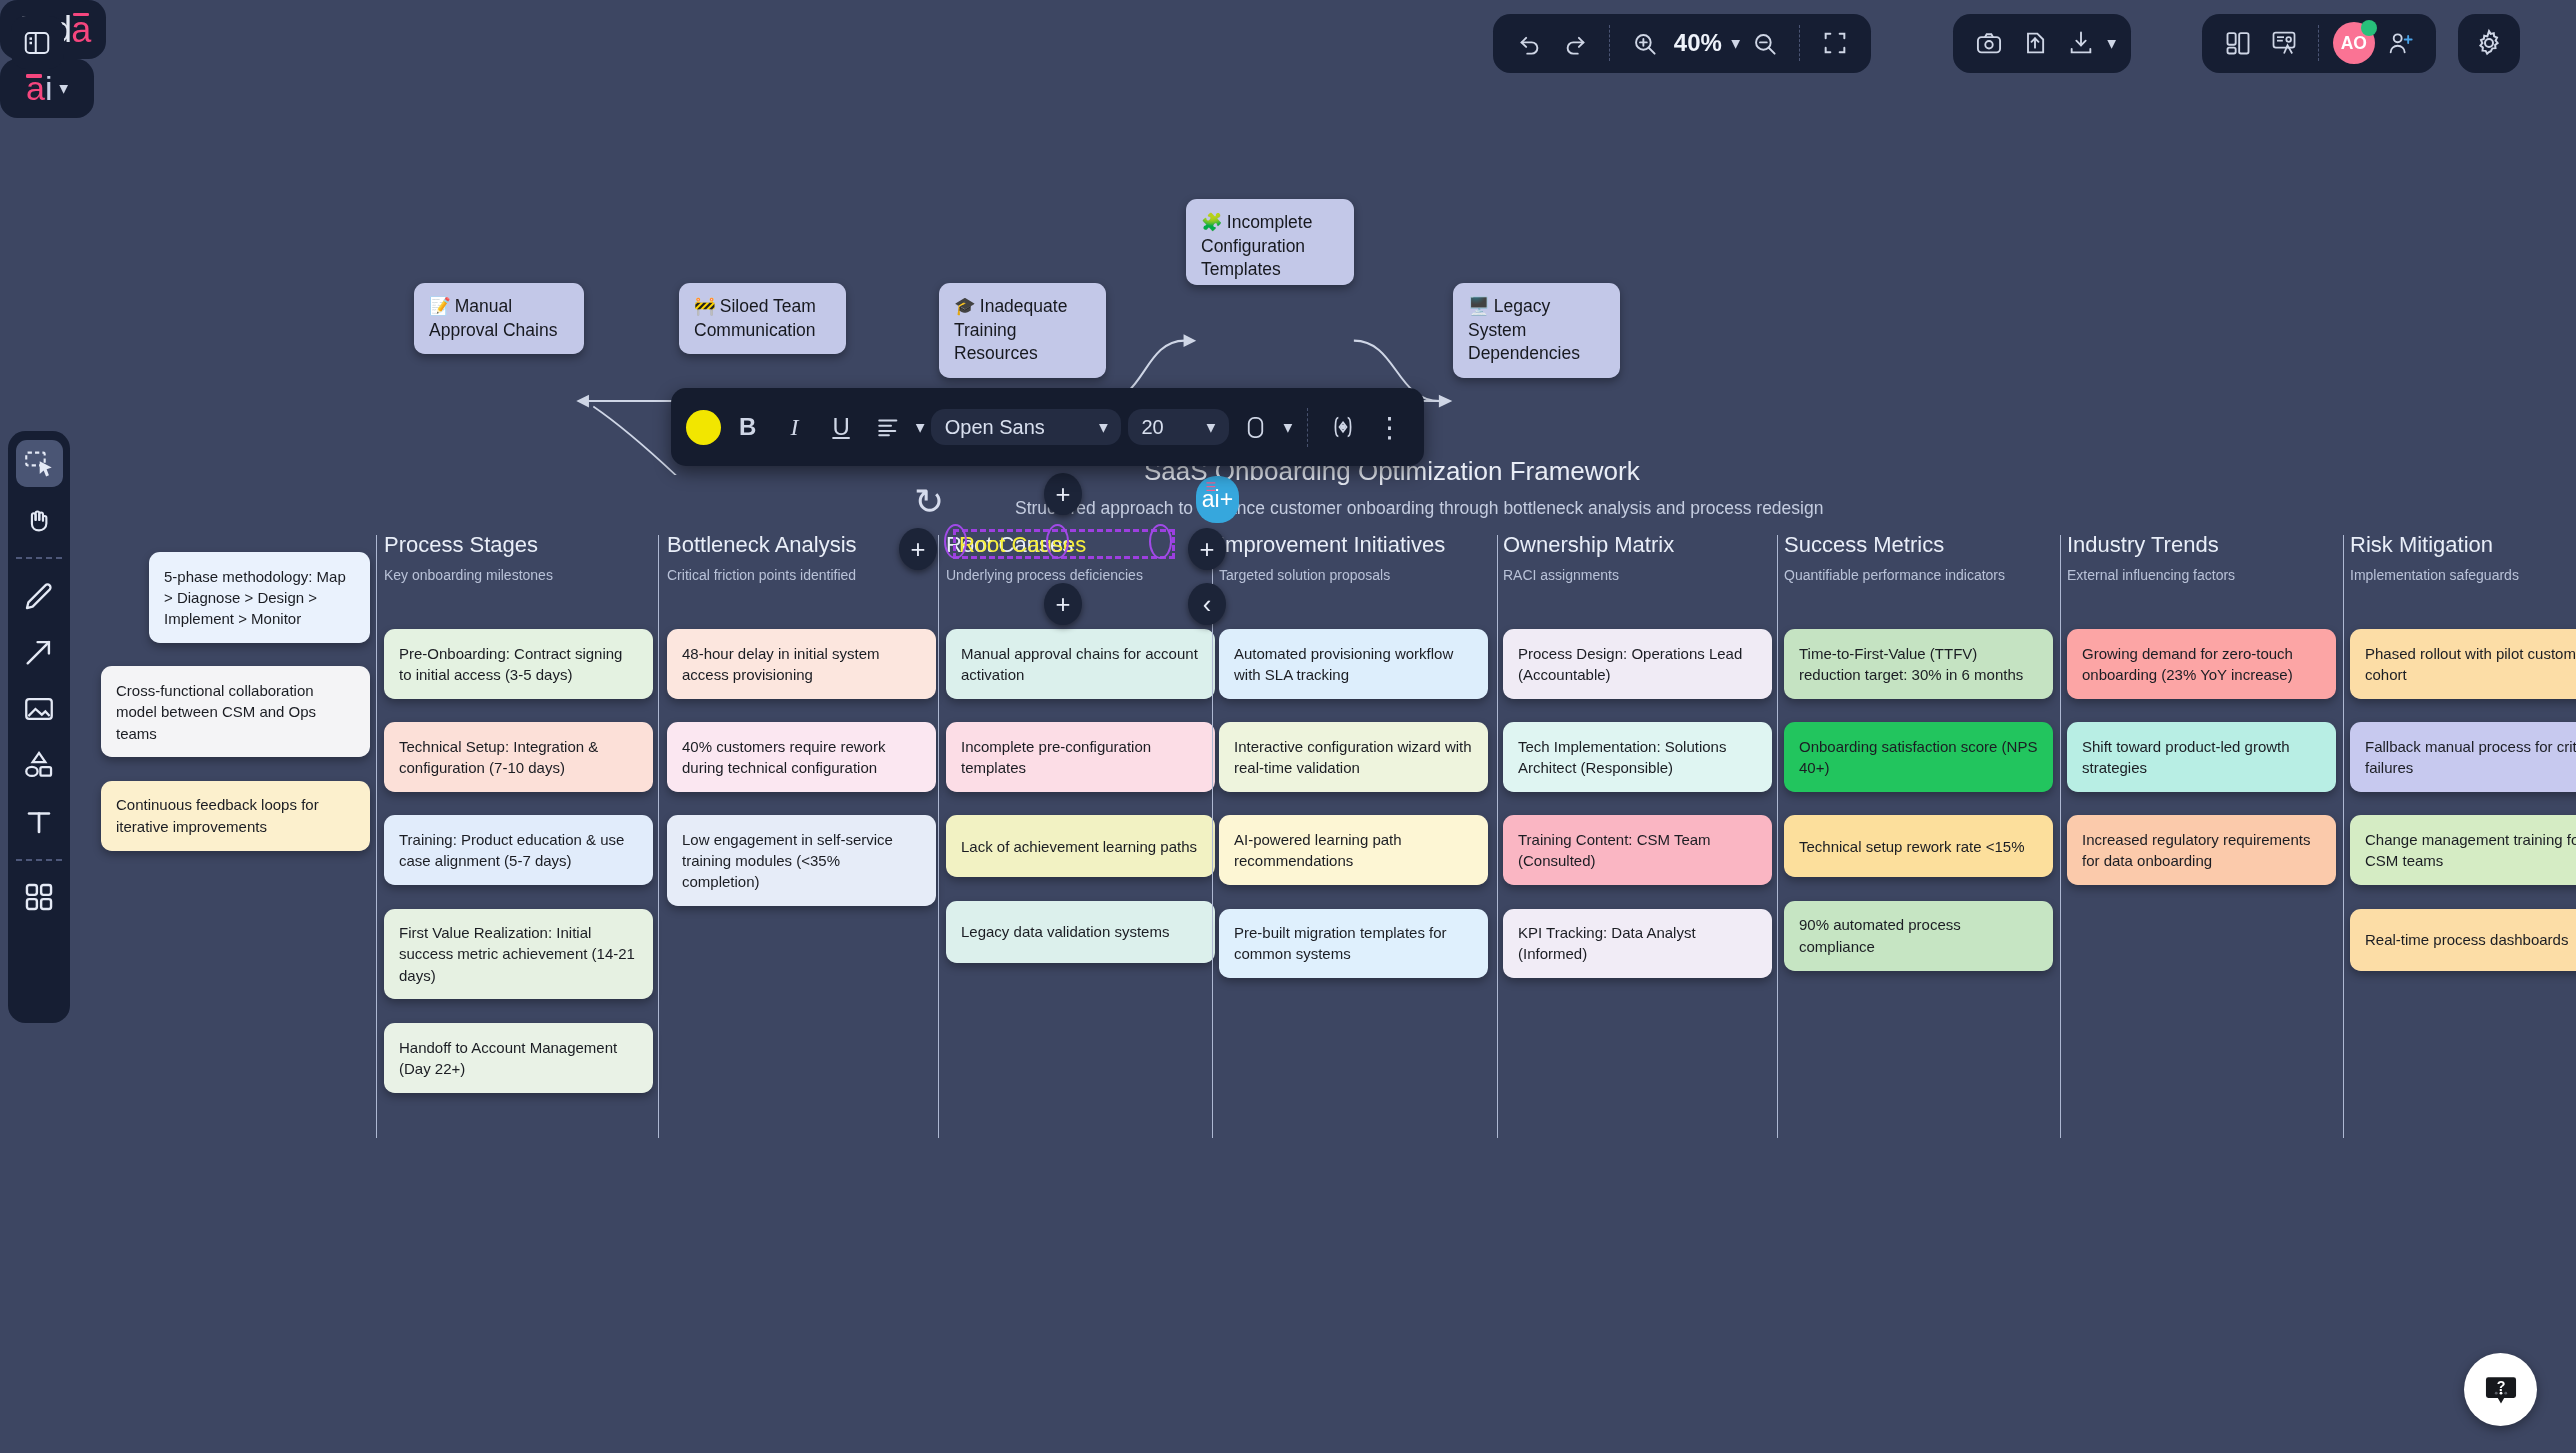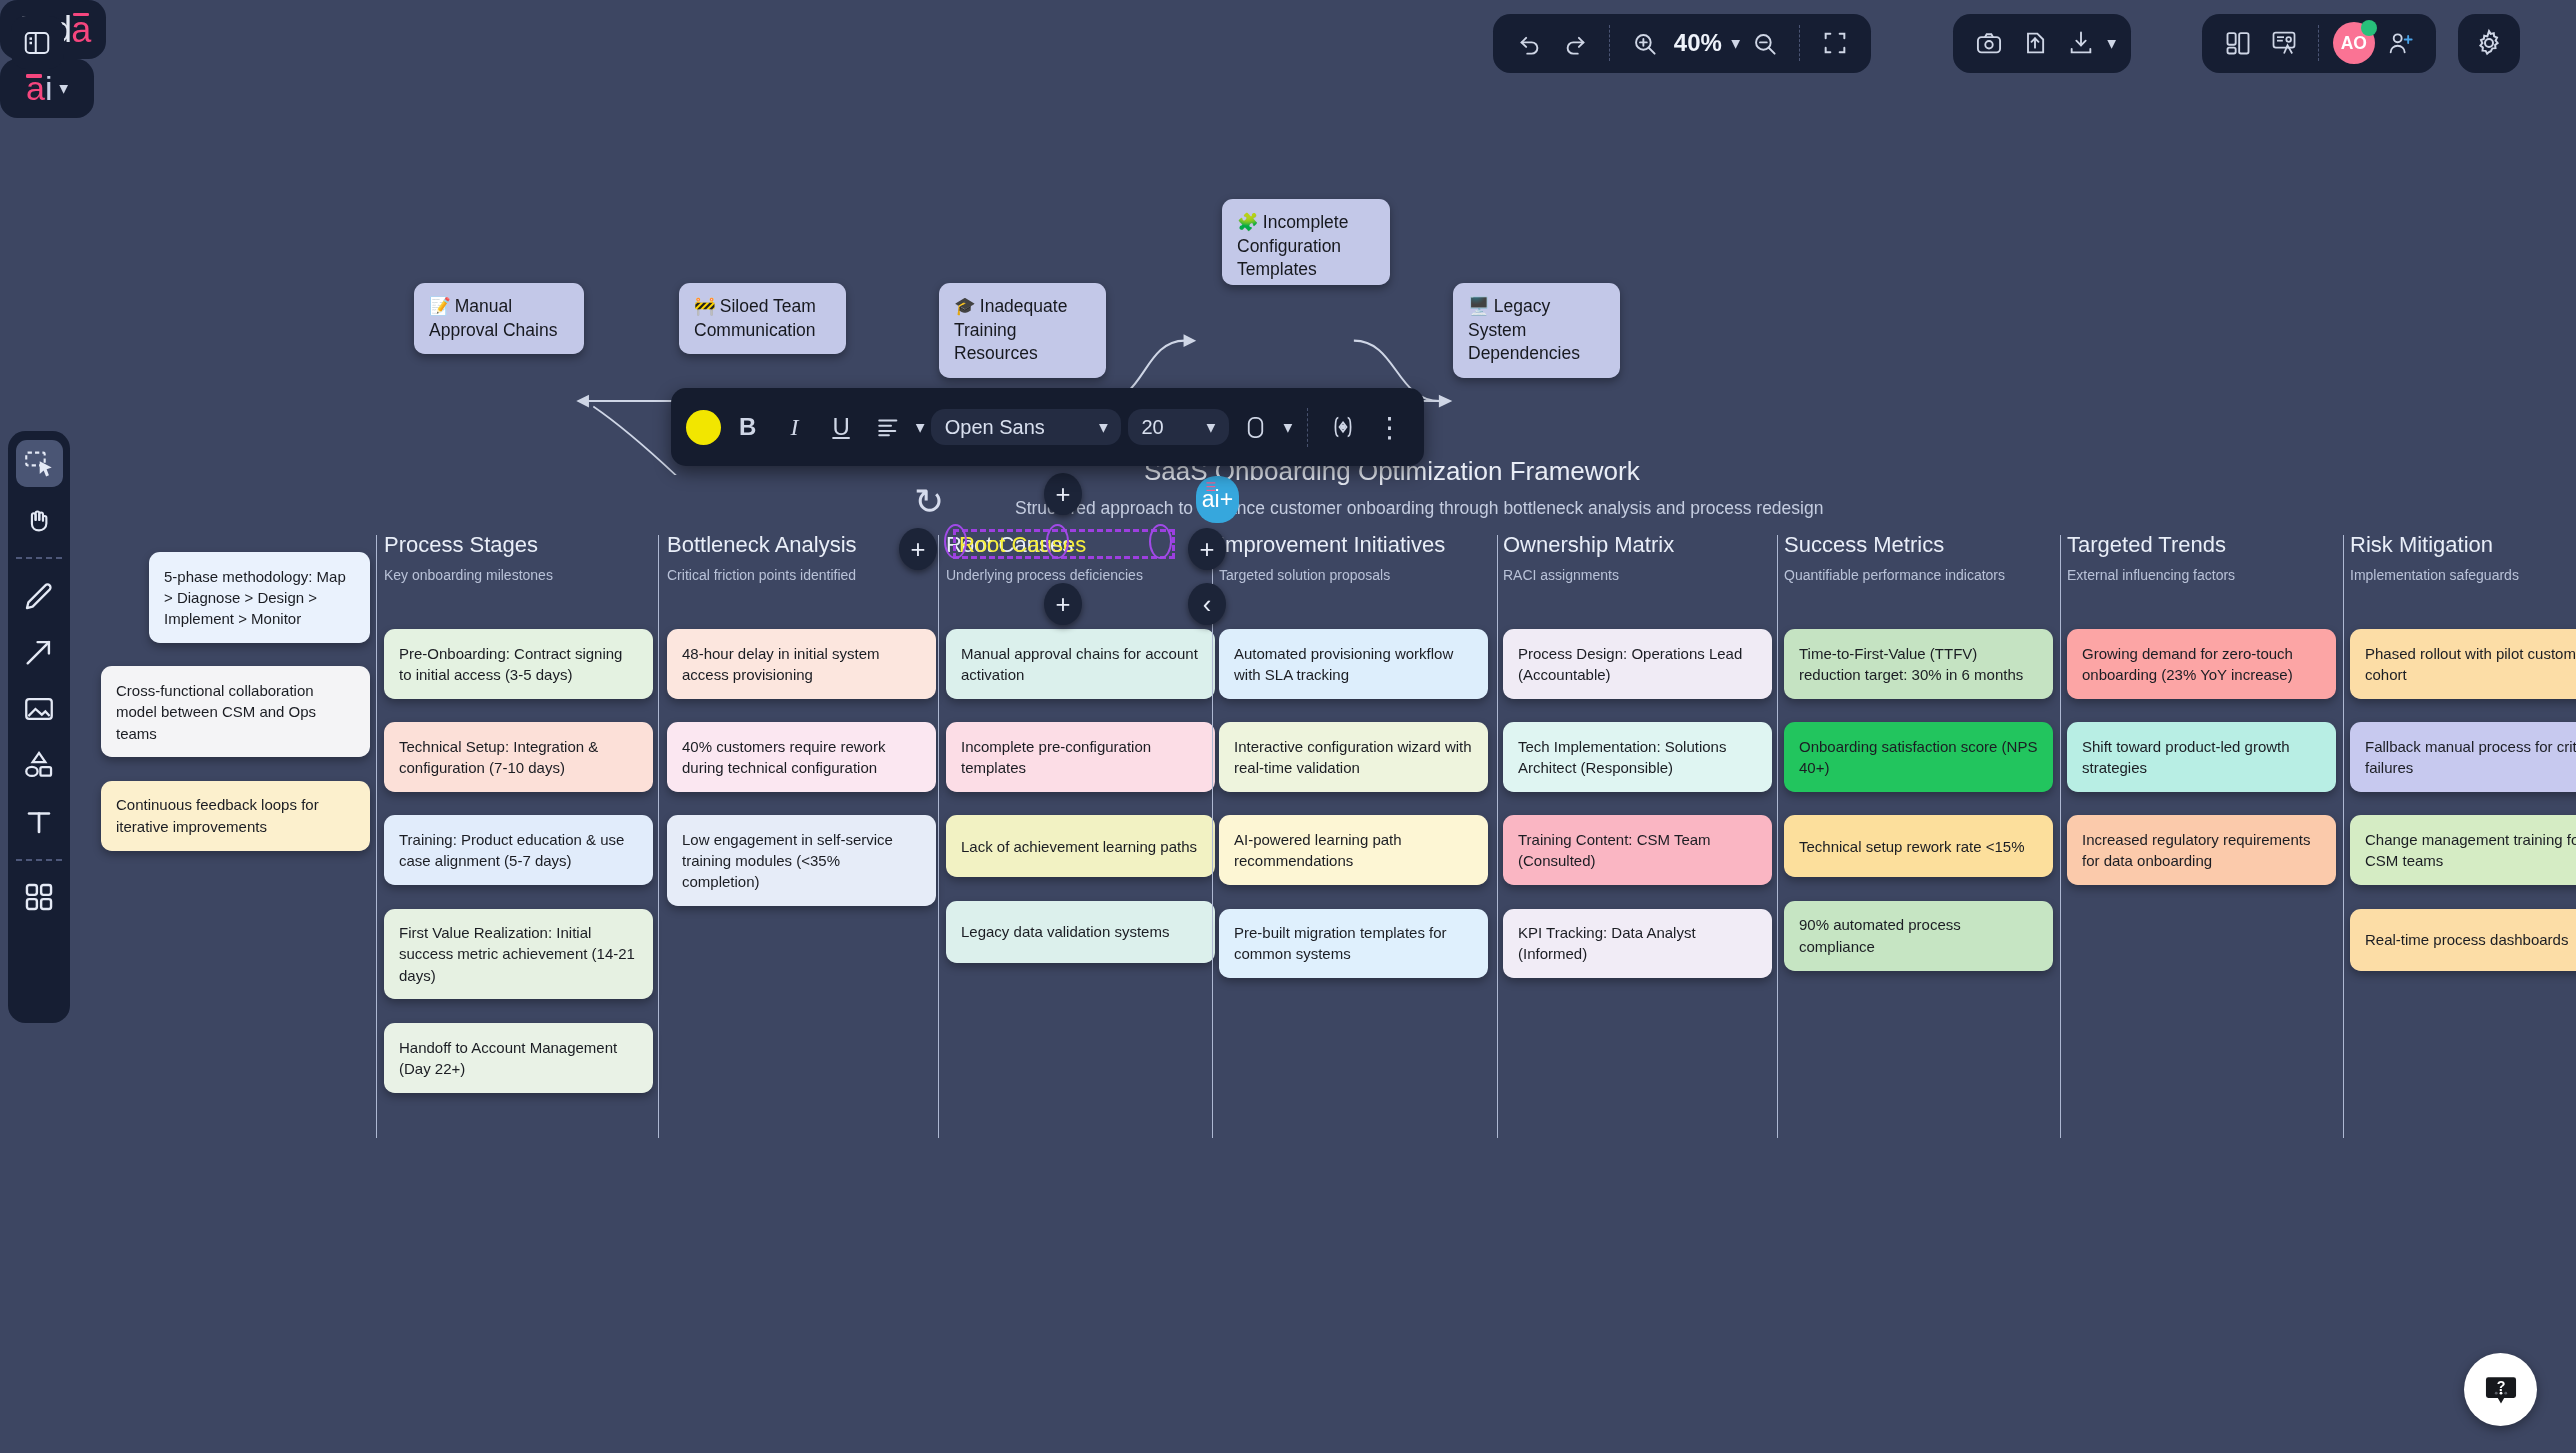--- a/index.html
+++ b/index.html
@@ -393,21 +393,21 @@
   </div>
 
   <div class="flownode" style="left:679px; top:283px; width:167px;">
     <span class="emo">🚧</span><span>Siloed Team Communication</span>
   </div>
 
   <div class="flownode" style="left:939px; top:283px; width:167px;">
     <span class="emo">🎓</span><span>Inadequate Training Resources</span>
   </div>
 
-  <div class="flownode" style="left:1186px; top:199px; width:168px; height:86px;margin-left:36px;">
+  <div class="flownode" style="left:1186px; top:199px; width:168px; height:86px;">
     <span class="emo">🧩</span><span>Incomplete Configuration Templates</span>
   </div>
 
   <div class="flownode" style="left:1453px; top:283px; width:167px;">
     <span class="emo">🖥️</span><span>Legacy System Dependencies</span>
   </div>
 
   <div class="doc-title">SaaS Onboarding Optimization Framework</div>
   <div class="doc-sub">Structured approach to enhance customer onboarding through bottleneck analysis and process redesign</div>
 
@@ -486,21 +486,21 @@
         </div>
         <div class="cards">
           <div class="card" style="background: rgb(197, 227, 194);">Time-to-First-Value (TTFV) reduction target: 30% in 6 months</div>
           <div class="card" style="background: #22c55e;">Onboarding satisfaction score (NPS 40+)</div>
           <div class="card" style="background: rgb(252, 223, 156);">Technical setup rework rate &lt;15%</div>
           <div class="card" style="background: rgb(198, 229, 195);">90% automated process compliance</div>
         </div>
       </div>
       <div class="col" style="left: 1966px;">
         <div class="col-head">
-          <div class="col-title">Targeted Trends</div>
+          <div class="col-title">Industry Trends</div>
           <div class="col-sub">External influencing factors</div>
         </div>
         <div class="cards">
           <div class="card" style="background: #fca5a5;">Growing demand for zero-touch onboarding (23% YoY increase)</div>
           <div class="card" style="background: rgb(184, 238, 228);">Shift toward product-led growth strategies</div>
           <div class="card" style="background: rgb(251, 202, 171);">Increased regulatory requirements for data onboarding</div>
         </div>
       </div>
       <div class="col" style="left: 2249px;">
         <div class="col-head">

